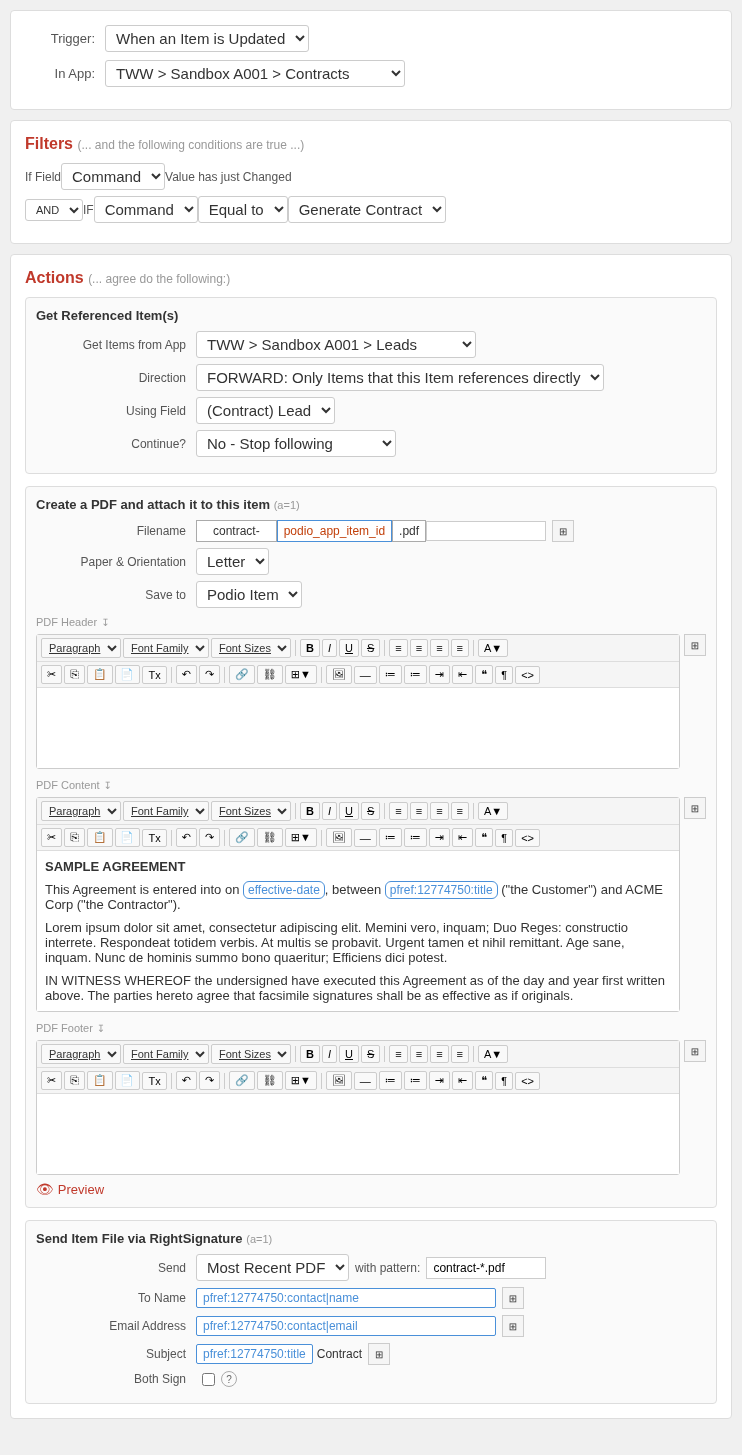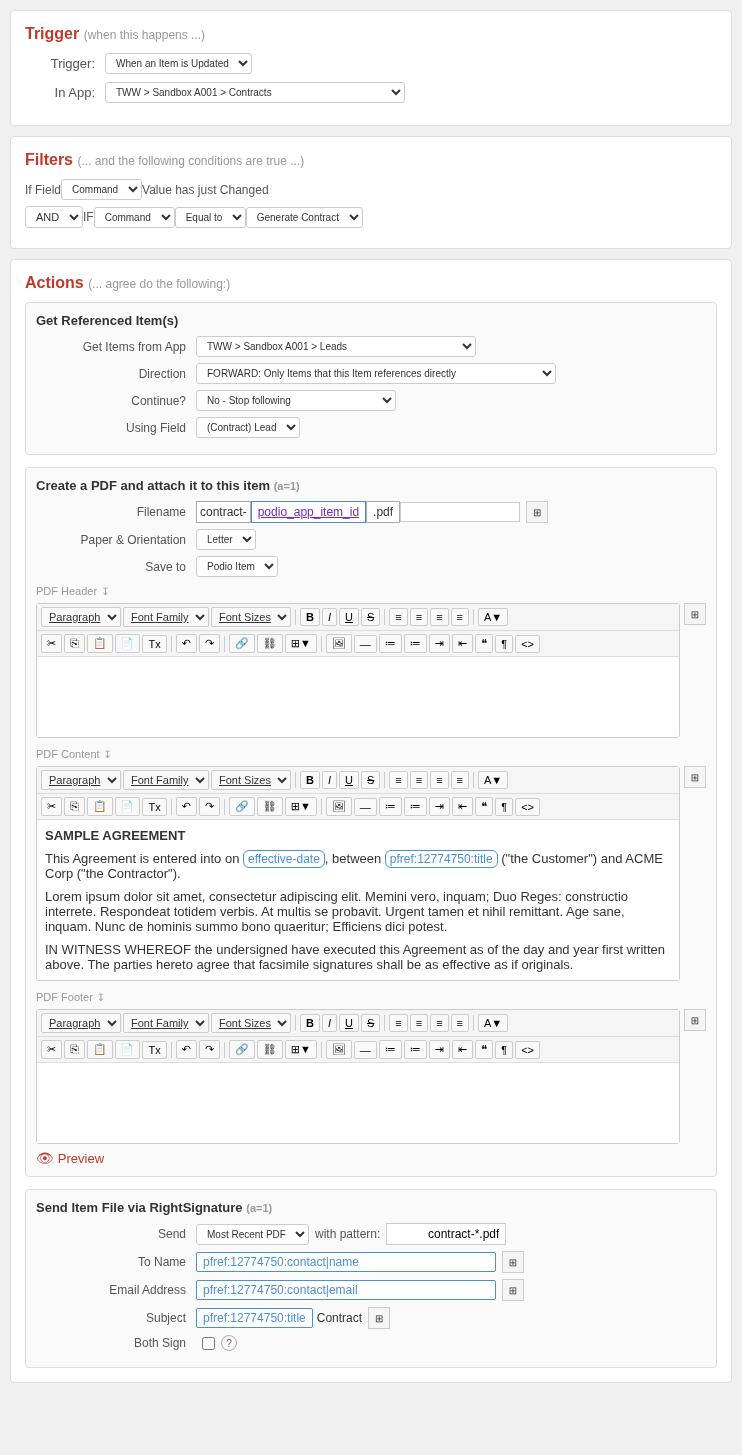--- a/index.html
+++ b/index.html
@@ -2,31 +2,31 @@
 <html><head>
   <meta charset="utf-8">
   <style>
     * { box-sizing: border-box; margin: 0; padding: 0; }
     body { font-family: Arial, sans-serif; font-size: 13px; color: #333; background: #f0f0f0; width: 742px; }
     .section-card { background: #fff; border: 1px solid #ddd; border-radius: 4px; margin: 10px; padding: 14px; }
     .section-title { font-size: 16px; font-weight: bold; color: #c0392b; margin-bottom: 10px; }
     .section-title .subtitle { font-size: 12px; color: #999; font-weight: normal; }
     .form-row { display: flex; align-items: center; margin-bottom: 8px; }
     .form-label { color: #555; min-width: 80px; text-align: right; padding-right: 10px; }
-    select { border: 1px solid #ccc; background: #fff; padding: 3px 6px; font-size: 10px; color: #333; border-radius: 3px; }
+    select { border: 1px solid #ccc; background: #fff; padding: 3px 6px; font-size: 15px; color: #333; border-radius: 3px; }
     .filter-row { display: flex; align-items: center; margin-bottom: 6px; }
     .actions-section { background: #fff; border: 1px solid #ddd; border-radius: 4px; margin: 10px; padding: 14px; }
     .action-block { border: 1px solid #ddd; border-radius: 4px; padding: 10px; margin-bottom: 12px; background: #fafafa; }
     .action-block-title { font-weight: bold; font-size: 13px; color: #333; margin-bottom: 8px; }
-    .action-block-title .badge { font-size: 11px; color: #999; font-weight: bold; }
+    .action-block-title .badge { font-size: 11px; color: #999; font-weight: normal; }
     .action-form-row { display: flex; align-items: center; margin-bottom: 6px; }
     .action-label { text-align: right; min-width: 160px; padding-right: 10px; color: #555; font-size: 12px; }
     .filename-row { display: flex; align-items: center; gap: 0; }
-    .filename-static { border: 1px solid #aaa; padding: 3px 3px; background: #fff; font-size: 12px; }
-    .filename-token { border: 1px solid #4a90d9; padding: 3px 6px; background: #fff; font-size: 12px; color: #6d28d9; text-decoration: underline; }
+    .filename-static { border: 1px solid #aaa; padding: 3px 16px; background: #fff; font-size: 12px; }
+    .filename-token { border: 1px solid #4a90d9; padding: 3px 6px; background: #fff; font-size: 12px; color: #c2410c; }
     .filename-ext { border: 1px solid #aaa; padding: 3px 6px; background: #fff; font-size: 12px; }
     .grid-icon { width: 22px; height: 22px; border: 1px solid #ccc; background: #f5f5f5; display: inline-flex; align-items: center; justify-content: center; font-size: 10px; cursor: pointer; }
     .editor-container { border: 1px solid #ccc; border-radius: 3px; background: #fff; }
     .editor-toolbar1 { background: #f5f5f5; border-bottom: 1px solid #ddd; padding: 3px 4px; display: flex; align-items: center; gap: 2px; flex-wrap: wrap; }
     .editor-toolbar2 { background: #f5f5f5; border-bottom: 1px solid #ddd; padding: 3px 4px; display: flex; align-items: center; gap: 2px; flex-wrap: wrap; }
     .editor-body { min-height: 80px; padding: 8px; font-size: 13px; background: #fff; }
     .editor-body-lg { min-height: 160px; }
     .tb-btn { border: 1px solid #ccc; background: #f9f9f9; padding: 2px 5px; font-size: 11px; cursor: pointer; border-radius: 2px; font-family: Arial, sans-serif; }
     .tb-sep { width: 1px; height: 16px; background: #ccc; margin: 0 2px; }
     .tb-select { border: 1px solid #ccc; background: #f9f9f9; padding: 2px 3px; font-size: 11px; border-radius: 2px; text-decoration: underline; }
@@ -36,24 +36,20 @@
     .send-section { border: 1px solid #ddd; border-radius: 4px; padding: 10px; margin-top: 8px; background: #fafafa; }
     .field-token-blue { border: 1px solid #4a90d9; padding: 2px 6px; font-size: 12px; color: #4a90d9; background: #fff; border-radius: 2px; }
     .with-pattern-input { border: 1px solid #ccc; padding: 3px 6px; font-size: 12px; }
     .both-sign-row { display: flex; align-items: center; gap: 6px; font-size: 12px; color: #555; }
     .icon-eye { font-size: 14px; }
   </style>
 </head>
 <body>
 
 <div class="section-card">
-  <div class="section-title">
-    <span>Trigger</span>
-    <span class="subtitle">(when this happens ...)</span>
-  </div>
   <div class="form-row">
     <span class="form-label">Trigger:</span>
     <select>
       <option>When an Item is Updated</option>
     </select>
   </div>
   <div class="form-row">
     <span class="form-label">In App:</span>
     <select style="min-width:300px;">
       <option>TWW &gt; Sandbox A001 &gt; Contracts</option>
@@ -104,29 +100,29 @@
         <option>TWW &gt; Sandbox A001 &gt; Leads</option>
       </select>
     </div>
     <div class="action-form-row">
       <span class="action-label">Direction</span>
       <select style="min-width:360px;">
         <option>FORWARD: Only Items that this Item references directly</option>
       </select>
     </div>
     <div class="action-form-row">
+      <span class="action-label">Using Field</span>
+      <select>
+        <option>(Contract) Lead</option>
+      </select>
+    </div>
+    <div class="action-form-row">
       <span class="action-label">Continue?</span>
       <select style="min-width:200px;">
         <option>No - Stop following</option>
-      </select>
-    </div>
-    <div class="action-form-row">
-      <span class="action-label">Using Field</span>
-      <select>
-        <option>(Contract) Lead</option>
       </select>
     </div>
   </div>
 
   <div class="action-block">
     <div class="action-block-title">
       <span>Create a PDF and attach it to this item</span>
       <span class="badge">(a=1)</span>
     </div>
     <div class="action-form-row">
@@ -331,21 +327,21 @@
     <div class="action-block-title">
       <span>Send Item File via RightSignature</span>
       <span class="badge">(a=1)</span>
     </div>
     <div class="action-form-row">
       <span class="action-label">Send</span>
       <select>
         <option>Most Recent PDF</option>
       </select>
       <span style="margin: 0 6px; color:#555; font-size:12px;">with pattern:</span>
-      <input type="text" class="with-pattern-input" style="width: 120px; text-align: right;" value="contract-*.pdf">
+      <input type="text" class="with-pattern-input" style="width: 120px;" value="contract-*.pdf">
     </div>
     <div class="action-form-row">
       <span class="action-label">To Name</span>
       <span class="field-token-blue" style="display:block; min-width:300px;">pfref:12774750:contact|name</span>
       <span class="grid-icon" style="margin-left:6px;">⊞</span>
     </div>
     <div class="action-form-row">
       <span class="action-label">Email Address</span>
       <span class="field-token-blue" style="display:block; min-width:300px;">pfref:12774750:contact|email</span>
       <span class="grid-icon" style="margin-left:6px;">⊞</span>

